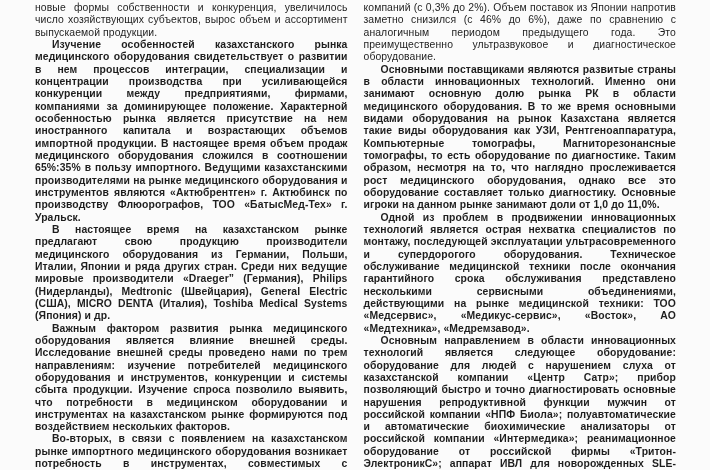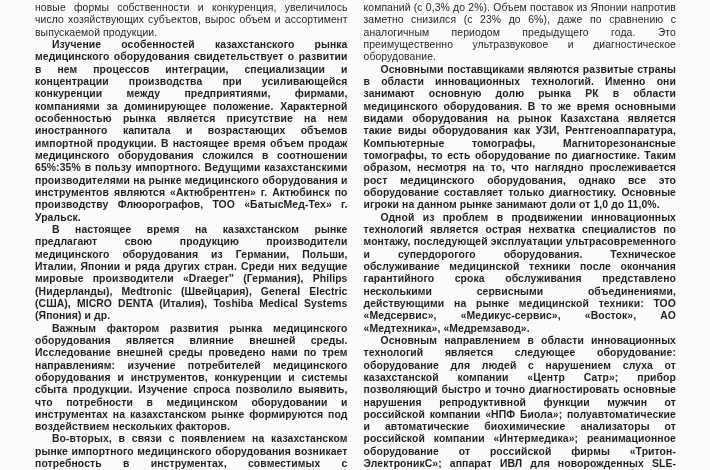--- a/index.html
+++ b/index.html
@@ -43,18 +43,18 @@
 
 <div class="page">
   <div class="col">
       <p class="para">новые формы собственности и конкуренция, увеличилось число хозяйствующих субъектов, вырос объем и ассортимент выпускаемой продукции.</p>
       <p class="para indent">Изучение особенностей казахстанского рынка медицинского оборудования свидетельствует о развитии в нем процессов интеграции, специализации и концентрации производства при усиливающейся конкуренции между предприятиями, фирмами, компаниями за доминирующее положение. Характерной особенностью рынка является присутствие на нем иностранного капитала и возрастающих объемов импортной продукции. В настоящее время объем продаж медицинского оборудования сложился в соотношении 65%:35% в пользу импортного. Ведущими казахстанскими производителями на рынке медицинского оборудования и инструментов являются «Актюбрентген» г. Актюбинск по производству Флюорографов, ТОО «БатысМед-Тех» г. Уральск.</p>
       <p class="para indent">В настоящее время на казахстанском рынке предлагают свою продукцию производители медицинского оборудования из Германии, Польши, Италии, Японии и ряда других стран. Среди них ведущие мировые производители «Draeger” (Германия), Philips (Нидерланды), Medtronic (Швейцария), General Electric (США), MICRO DENTA (Италия), Toshiba Medical Systems (Япония) и др.</p>
       <p class="para indent">Важным фактором развития рынка медицинского оборудования является влияние внешней среды. Исследование внешней среды проведено нами по трем направлениям: изучение потребителей медицинского оборудования и инструментов, конкуренции и системы сбыта продукции. Изучение спроса позволило выявить, что потребности в медицинском оборудовании и инструментах на казахстанском рынке формируются под воздействием нескольких факторов.</p>
       <p class="para indent">Во-вторых, в связи с появлением на казахстанском рынке импортного медицинского оборудования возникает потребность в инструментах, совместимых с установленным оборудованием</p>
     </div>
   <div class="col">
-      <p class="para">компаний (с 0,3% до 2%). Объем поставок из Японии напротив заметно снизился (с 23% до 6%), даже по сравнению с аналогичным периодом предыдущего года. Это преимущественно ультразвуковое и диагностическое оборудование.</p>
+      <p class="para">компаний (с 0,3% до 2%). Объем поставок из Японии напротив заметно снизился (с 46% до 6%), даже по сравнению с аналогичным периодом предыдущего года. Это преимущественно ультразвуковое и диагностическое оборудование.</p>
       <p class="para indent">Основными поставщиками являются развитые страны в области инновационных технологий. Именно они занимают основную долю рынка РК в области медицинского оборудования. В то же время основными видами оборудования на рынок Казахстана является такие виды оборудования как УЗИ, Рентгеноаппаратура, Компьютерные томографы, Магниторезонансные томографы, то есть оборудование по диагностике. Таким образом, несмотря на то, что наглядно прослеживается рост медицинского оборудования, однако все это оборудование составляет только диагностику. Основные игроки на данном рынке занимают доли от 1,0 до 11,0%.</p>
       <p class="para indent">Одной из проблем в продвижении инновационных технологий является острая нехватка специалистов по монтажу, последующей эксплуатации ультрасовременного и супердорогого оборудования. Техническое обслуживание медицинской техники после окончания гарантийного срока обслуживания представлено несколькими сервисными объединениями, действующими на рынке медицинской техники: ТОО «Медсервис», «Медикус-сервис», «Восток», АО «Медтехника», «Медремзавод».</p>
       <p class="para indent">Основным направлением в области инновационных технологий является следующее оборудование: оборудование для людей с нарушением слуха от казахстанской компании «Центр Сатр»; прибор позволяющий быстро и точно диагностировать основные нарушения репродуктивной функции мужчин от российской компании «НПФ Биола»; полуавтоматические и автоматические биохимические анализаторы от российской компании «Интермедика»; реанимационное оборудование от российской фирмы «Тритон-ЭлектроникС»; аппарат ИВЛ для новорожденных SLE-5000, производства SLE Limited (Великобритания), аппарат для комплексного экстракорпорального очищения крови Prizmaflex, производства Gambro от ТОО «Жаснур».</p>
     </div>
 </div>
 
 </body></html>

